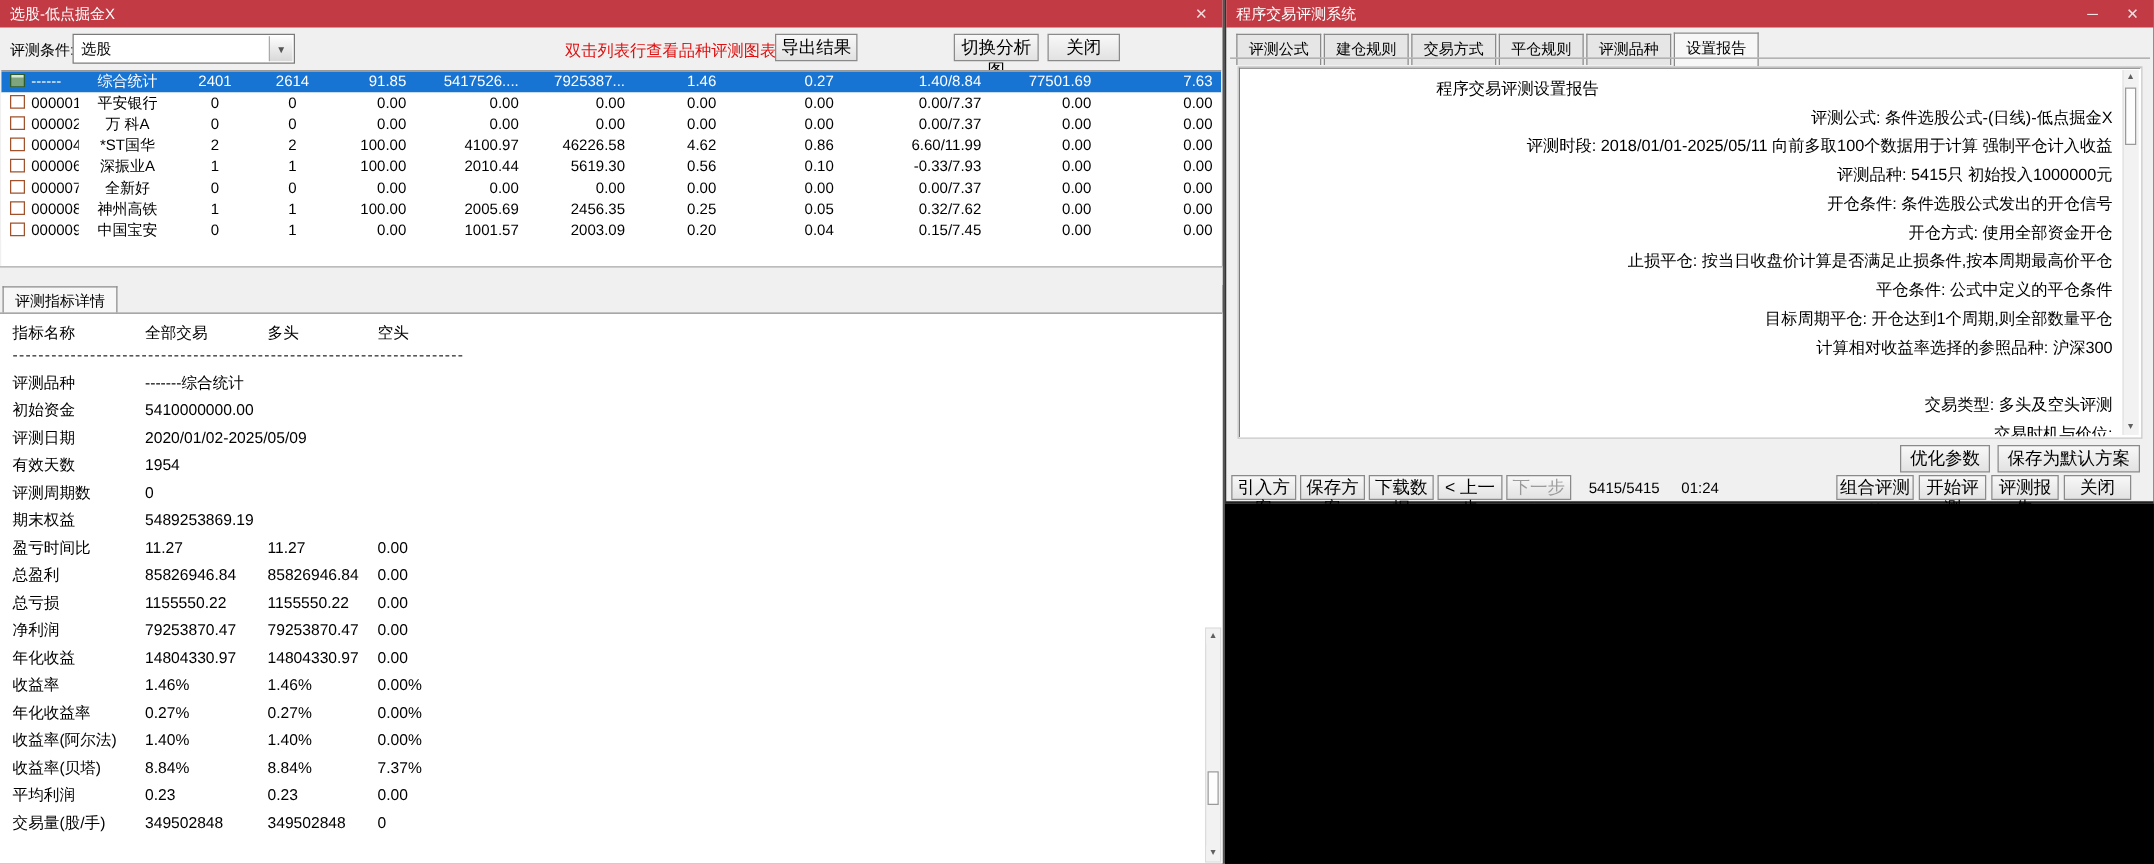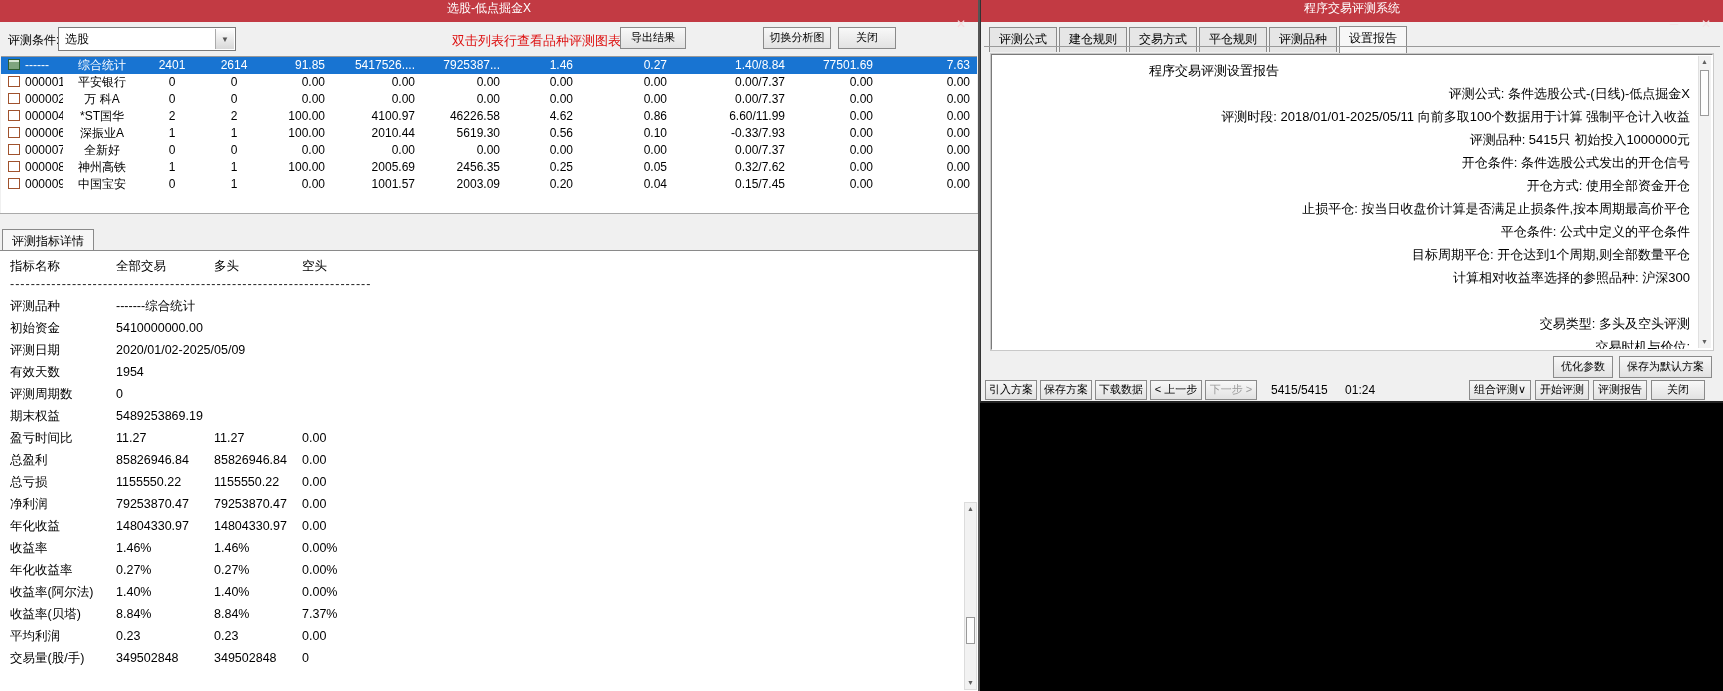--- a/index.html
+++ b/index.html
@@ -5,32 +5,32 @@
   :root{
     --titlebar:#c23a43; --selection:#1874d2; --hint:#dd1111; --black:#000000;
   }
   *{box-sizing:border-box; margin:0; padding:0;}
   html,body{width:1723px;height:691px;overflow:hidden;background:#000;}
   body{font-family:"Liberation Sans","DejaVu Sans",sans-serif;font-size:12px;color:#000;position:relative;}
   .win{position:absolute;background:#f0f0f0;}
   
   #lwin{left:0;top:0;width:980px;height:691px;border-right:2px solid #555;}
   .titlebar{position:absolute;left:0;top:0;right:0;height:22px;background:var(--titlebar);color:#fff;
-    display:flex;align-items:center;padding:0 8px;font-size:12px;flex-direction:column;}
+    display:flex;align-items:center;padding:0 8px;font-size:12px;}
   .titlebar .tctl{margin-left:auto;display:flex;gap:14px;}
   .titlebar .glyph{width:18px;text-align:center;cursor:default;font-size:12px;color:#f6dadc;}
   
   .toolbar{position:absolute;left:0;top:22px;right:0;height:34px;}
   .toolbar .lbl{position:absolute;left:8px;top:10px;}
   .combo{position:absolute;left:58px;top:5px;width:178px;height:24px;background:#fff;border:1px solid #7a7a7a;
     display:flex;align-items:center;padding-left:6px;}
   .combo-btn{position:absolute;right:1px;top:1px;bottom:1px;width:19px;background:linear-gradient(#fdfdfd,#d8d8d8);
     border-left:1px solid #aaa;display:flex;align-items:center;justify-content:center;font-size:8px;color:#555;}
   .hint{position:absolute;left:452px;top:10px;color:var(--hint);font-size:13px;}
-  .btn{background:linear-gradient(#f8f8f8,#e2e2e2);border:1px solid #8a8a8a;font-size:11px;
+  .btn{background:linear-gradient(#f8f8f8,#e2e2e2);border:1px solid #8a8a8a;font-size:14px;
     text-align:center;line-height:19px;height:22px;display:inline-block;cursor:default;}
   .tb-btn{position:absolute;top:5px;}
   #btn-export{left:620px;width:66px;}
   #btn-switch{left:763px;width:68px;}
   #btn-lclose{left:838px;width:58px;}
   
   .ltable{position:absolute;left:1px;top:56px;width:976px;height:157px;background:#fff;overflow:hidden;
     border-top:1px solid #999;}
   .thead{display:flex;height:24px;}
   .th{background:linear-gradient(#fbfbfb,#e4e4e4);border-right:1px solid #aaa;border-bottom:1px solid #8f8f8f;

